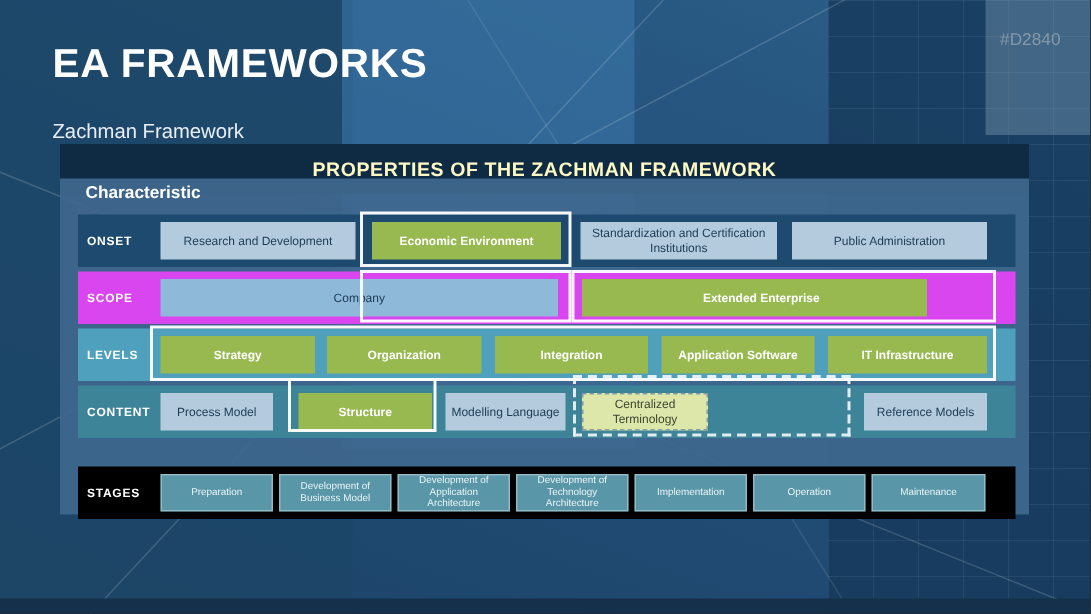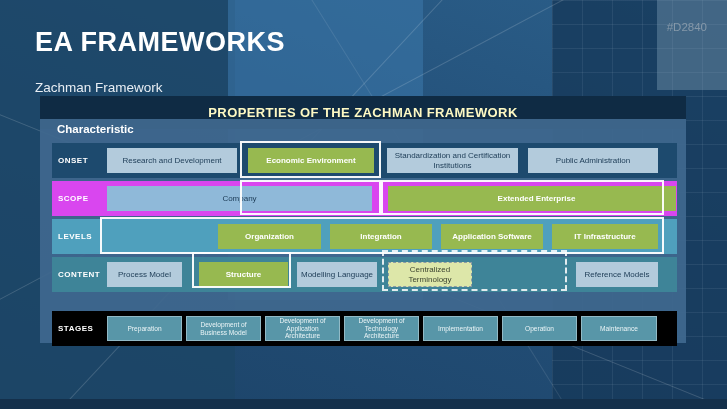--- a/index.html
+++ b/index.html
@@ -95,24 +95,25 @@
         <div class="row" style="top: 24px; background: rgb(29, 74, 110);">
           <div class="rowlabel">ONSET</div>
           <div class="cell c-blue" style="left: 55px; width: 130px;">Research and Development</div>
           <div class="cell c-blue" style="left: 335px; width: 131px;">Standardization and Certification Institutions</div>
           <div class="cell c-green" style="left: 196px; width: 126px;">Economic Environment</div>
           <div class="cell c-blue" style="left: 476px; width: 130px;">Public Administration</div>
         </div>
         <div class="row" style="top: 62px; background: #d946ef;">
           <div class="rowlabel">SCOPE</div>
           <div class="cell c-blue-strong" style="left: 55px; width: 265px;">Company</div>
-          <div class="cell c-green" style="left: 336px; width: 288px; padding-left: 12px;">Extended Enterprise</div>
+          <div class="cell c-green" style="left: 336px; width: 230px; padding-left: 12px;">Extended Enterprise</div>
         </div>
         <div class="row" style="top: 100px; background: rgb(79, 160, 189);">
           <div class="rowlabel">LEVELS</div>
+          <div class="cell c-green" style="left: 55px; width: 103px;">Strategy</div>
           <div class="cell c-green" style="left: 166px; width: 103px;">Organization</div>
           <div class="cell c-green" style="left: 278px; width: 102px;">Integration</div>
           <div class="cell c-green" style="left: 389px; width: 102px;">Application Software</div>
           <div class="cell c-green" style="left: 500px; width: 106px;">IT Infrastructure</div>
         </div>
         <div class="row" style="top: 138px; background: rgb(62, 132, 152);">
           <div class="rowlabel">CONTENT</div>
           <div class="cell c-blue" style="left: 55px; width: 75px;">Process Model</div>
           <div class="cell c-green" style="left: 147px; width: 89px;">Structure</div>
           <div class="cell c-blue" style="left: 245px; width: 80px;">Modelling Language</div>

